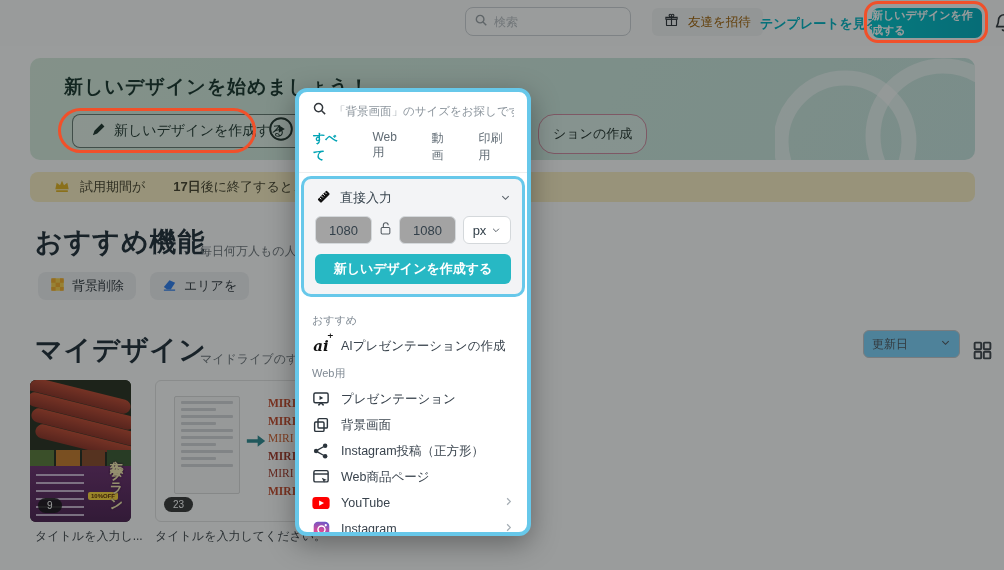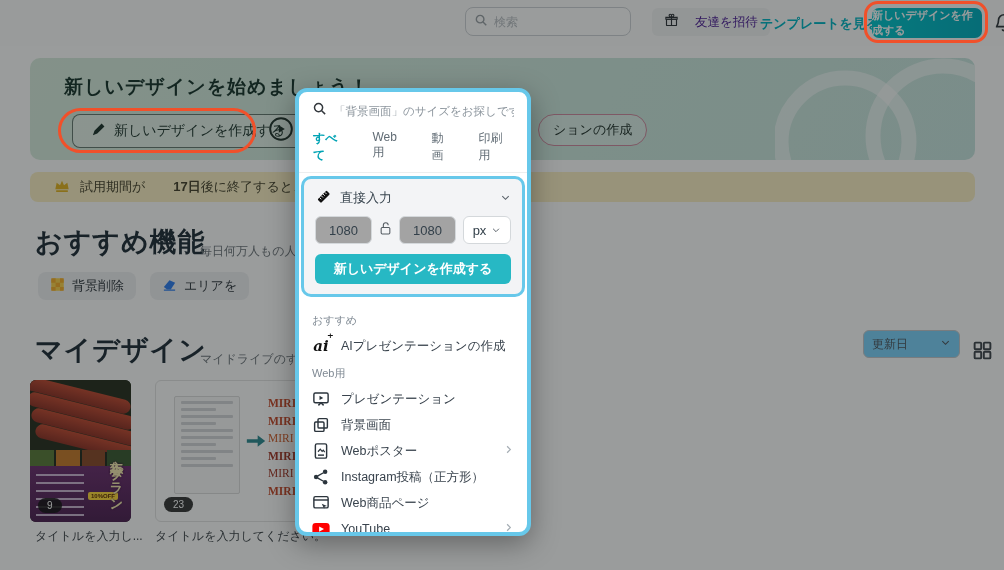--- a/index.html
+++ b/index.html
@@ -4,31 +4,31 @@
 <style>
   * { margin:0; padding:0; box-sizing:border-box; }
   html,body { font-family:"Liberation Sans","DejaVu Sans",sans-serif; }
   .page { position:relative; width:1004px; height:570px; background:#ffffff; overflow:hidden; }
 
   
   .header { position:absolute; left:0; top:0; width:1004px; height:46px; background:#fdfdfd; }
   .hsearch { position:absolute; left:465px; top:7px; width:166px; height:29px; border:1.5px solid #cfd3d7; border-radius:8px; background:#fff; display:flex; align-items:center; padding:0 8px; gap:6px; }
   .hsearch input { border:none; outline:none; width:120px; font-size:12px; color:#333; background:transparent; }
   .hsearch input::placeholder { color:#b9bec3; }
-  .hbtn-invite { position:absolute; left:652px; top:8px; height:28px; padding:0 12px; display:flex; align-items:center; gap:16px; border-radius:6px; background:#f3f4f5; font-size:12.5px; color:#4c1d95;justify-content:space-between; }
+  .hbtn-invite { position:absolute; left:652px; top:8px; height:28px; padding:0 12px; display:flex; align-items:center; gap:9px; border-radius:6px; background:#f3f4f5; font-size:12.5px; color:#a16207;justify-content:space-between; }
   .hlink { position:absolute; left:760px; top:15px; font-size:13px; color:#00b5c4; font-weight:bold; }
   .hbtn-create { position:absolute; left:872px; top:8px; width:110px; height:30px; border-radius:7px; background:linear-gradient(90deg,#00c4cc,#00aebf); color:#fff; font-size:11px; font-weight:bold; display:flex; align-items:center; justify-content:center; }
   .bell { position:absolute; left:993px; top:12px; }
 
   
   .banner { position:absolute; left:30px; top:58px; width:945px; height:102px; border-radius:10px; background:linear-gradient(120deg,#d9edde 0%,#cde8de 60%,#c9e6e0 100%); overflow:hidden; }
   .banner h1 { position:absolute; left:34px; top:16px; font-size:19px; color:#17342c; letter-spacing:1px; }
   .bbtn { position:absolute; left:42px; top:56px; height:34px; padding:0 18px; display:flex; align-items:center; gap:8px; border:1.5px solid rgba(34,56,48,.65); border-radius:8px; background:rgba(255,255,255,.35); font-size:14px; color:#1d332c; }
   .bplay { position:absolute; left:238px; top:56px; height:34px; display:flex; align-items:center; gap:8px; }
-  .bpill { position:absolute; left:508px; top:56px; height:32px; padding:0 14px; display:flex; align-items:center; border:1.5px solid #cf8ba0; border-radius:16px; background:rgba(255,255,255,.30); font-size:13px; color:#22322c; }
+  .bpill { position:absolute; left:508px; top:56px; height:40px; padding:0 14px; display:flex; align-items:center; border:1.5px solid #cf8ba0; border-radius:16px; background:rgba(255,255,255,.30); font-size:13px; color:#22322c; }
   .rings { position:absolute; right:-30px; top:0; }
 
   
   .trial { position:absolute; left:30px; top:172px; width:945px; height:30px; border-radius:8px; background:#fbf0c4; display:flex; align-items:center; padding:0 0 0 24px; gap:10px; font-size:13px; color:#47432e; }
   .trial b { font-weight:bold;margin-left:28px; }
 
   
   .sec-title { position:absolute; font-size:27px; font-weight:bold; color:#1f2d38; letter-spacing:1px; }
   .sec-sub { position:absolute; font-size:12px; color:#6e757b; }
   .chips { position:absolute; left:38px; top:272px; display:flex; gap:14px; }
@@ -334,33 +334,20 @@
           <span class="icon18">
             <svg width="18" height="18" viewBox="0 0 24 24" fill="none" stroke="#2b343c" stroke-width="1.9">
               <rect x="8" y="3.5" width="12.5" height="12.5" rx="1.5"></rect>
               <rect x="3.5" y="8" width="12.5" height="12.5" rx="1.5"></rect>
             </svg>
           </span>
           <span class="nm">背景画面</span>
         </div>
         <div class="pitem">
           <span class="icon18">
-            <svg width="18" height="18" viewBox="0 0 24 24" fill="none" stroke="#2b343c" stroke-width="1.9">
-              <rect x="4.5" y="2.5" width="15" height="19" rx="2"></rect>
-              <path d="M8 13l3-3.5 2.5 3 1.5-1.5 2 2.5" stroke-width="1.6"></path>
-              <path d="M8 17.5h8"></path>
-            </svg>
-          </span>
-          <span class="nm">Webポスター</span>
-          <span><svg width="11" height="11" viewBox="0 0 24 24" fill="none" stroke="#a6aeb5" stroke-width="2.6">
-              <path d="M9 5l7 7-7 7"></path>
-            </svg></span>
-        </div>
-        <div class="pitem">
-          <span class="icon18">
             <svg width="18" height="18" viewBox="0 0 24 24" fill="#2b343c">
               <circle cx="5.5" cy="12" r="3"></circle>
               <circle cx="17.5" cy="5" r="3"></circle>
               <circle cx="17.5" cy="19" r="3"></circle>
               <path d="M7.8 10.6l7.5-4.3M7.8 13.4l7.5 4.3" stroke="#2b343c" stroke-width="1.8"></path>
             </svg>
           </span>
           <span class="nm">Instagram投稿（正方形）</span>
         </div>
         <div class="pitem">

